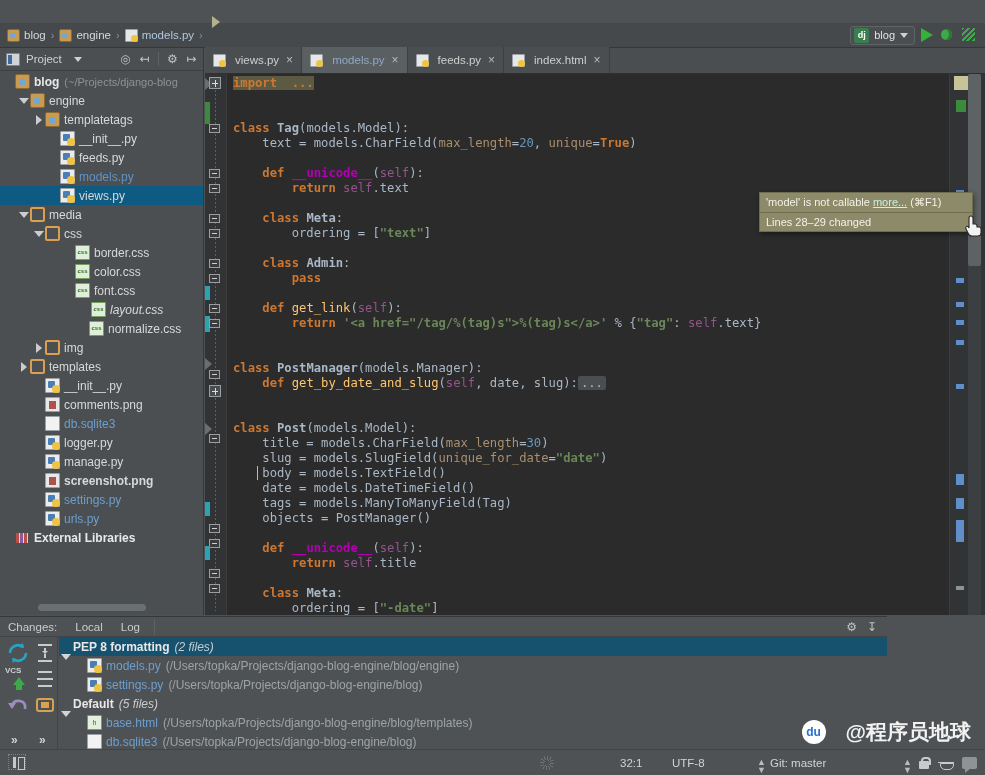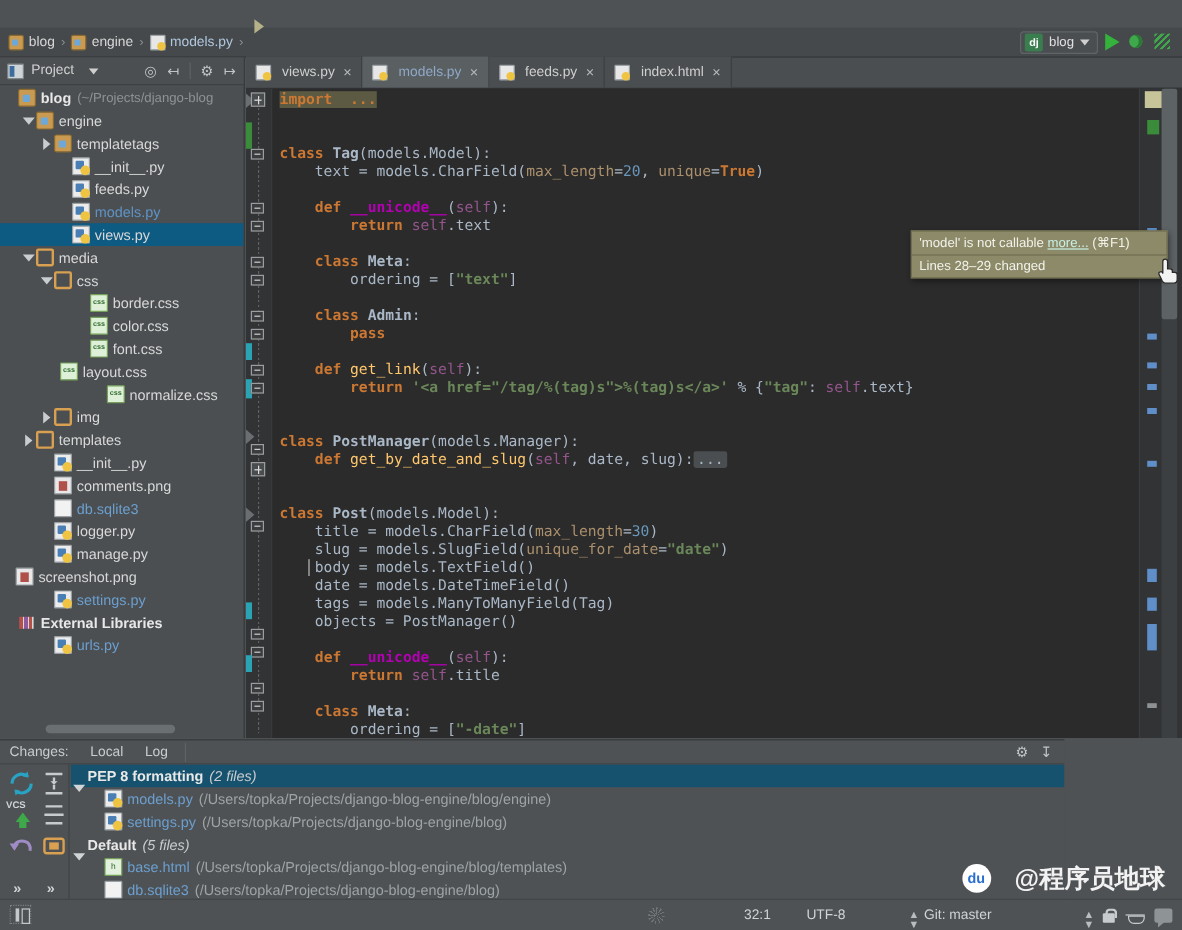--- a/index.html
+++ b/index.html
@@ -456,21 +456,21 @@
         <div class="trow" style="padding-left: 62px;">
           <div class="tw"></div>
           <div class="ic css">css</div>
           <span class="tlabel white">color.css</span>
         </div>
         <div class="trow" style="padding-left: 62px;">
           <div class="tw"></div>
           <div class="ic css">css</div>
           <span class="tlabel white">font.css</span>
         </div>
-        <div class="trow" style="padding-left: 37px;">
+        <div class="trow" style="padding-left: 78px; font-style: italic;">
           <div class="tw"></div>
           <div class="ic css">css</div>
           <span class="tlabel white">layout.css</span>
         </div>
         <div class="trow" style="padding-left: 76px;">
           <div class="tw"></div>
           <div class="ic css">css</div>
           <span class="tlabel white">normalize.css</span>
         </div>
         <div class="trow" style="padding-left: 32px;">
@@ -501,39 +501,39 @@
         <div class="trow" style="padding-left: 32px;">
           <div class="tw"></div>
           <div class="ic py"></div>
           <span class="tlabel white">logger.py</span>
         </div>
         <div class="trow" style="padding-left: 32px;">
           <div class="tw"></div>
           <div class="ic py"></div>
           <span class="tlabel white">manage.py</span>
         </div>
-        <div class="trow" style="">
+        <div class="trow" style="padding-left: 32px; font-weight: bold;">
           <div class="tw"></div>
           <div class="ic png"></div>
           <span class="tlabel white">screenshot.png</span>
         </div>
         <div class="trow" style="padding-left: 32px;">
           <div class="tw"></div>
           <div class="ic py"></div>
           <span class="tlabel blue">settings.py</span>
         </div>
+        <div class="trow" style="padding-left: 32px;">
+          <div class="tw"></div>
+          <div class="ic py"></div>
+          <span class="tlabel blue">urls.py</span>
+        </div>
         <div class="trow" style="padding-left: 2px;">
           <div class="tw"></div>
           <div class="ic libs"></div>
           <span class="tlabel lib">External Libraries</span>
-        </div>
-        <div class="trow" style="padding-left: 32px;">
-          <div class="tw"></div>
-          <div class="ic py"></div>
-          <span class="tlabel blue">urls.py</span>
         </div>
       </div>
     <div class="tree-hscroll"></div>
   </div>
 
   <div class="editor-area">
 
     <div class="tabbar" id="editor-tabs">
         <div class="etab">
           <span class="mini-ico pyfile"></span>

